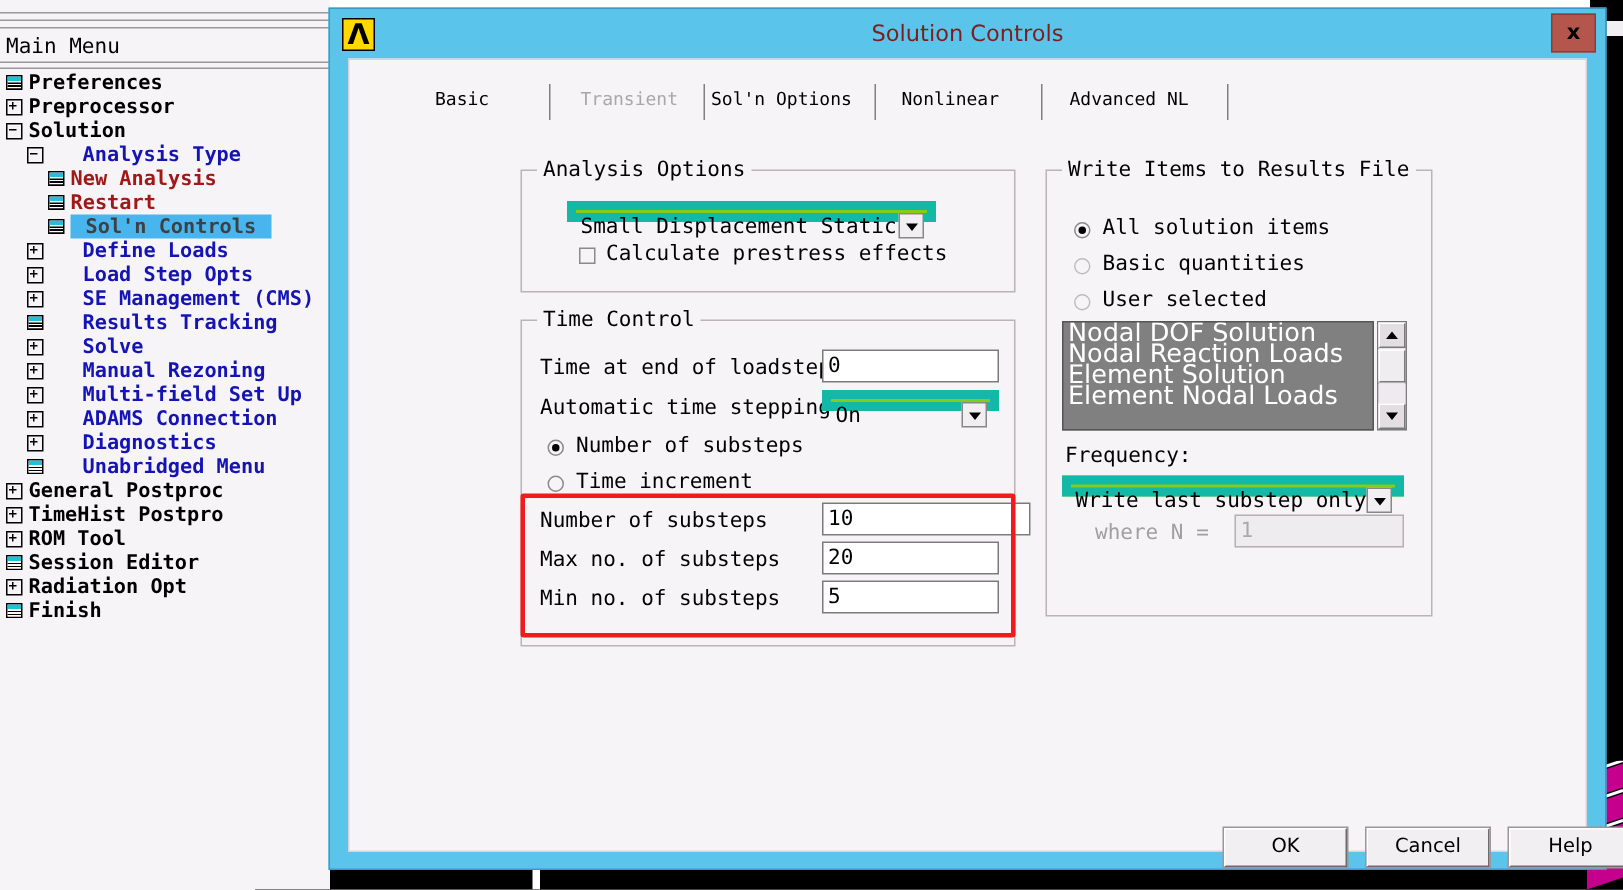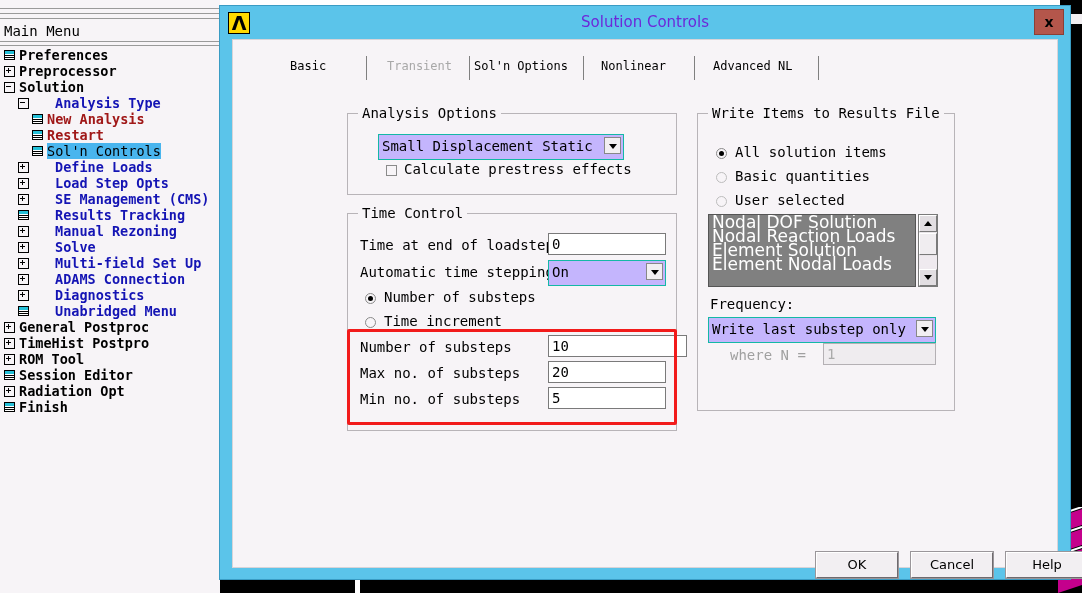--- a/index.html
+++ b/index.html
@@ -43,38 +43,38 @@
     display:inline-block;position:relative;margin-right:4px;flex:0 0 auto;
     box-sizing:border-box;overflow:hidden;
   }
   .leaficon:before{content:"";position:absolute;left:0;top:0;width:9px;height:3px;background:#25c0d8;}
   .leaficon:after{content:"";position:absolute;left:0;top:4px;width:9px;height:5px;
      background:repeating-linear-gradient(to bottom,#000 0 1px,#fff 1px 2px);}
   .lbl{display:inline-block;}
   .c-black{color:#000;font-weight:bold;}
   .c-blue{color:#1414b4;font-weight:bold;}
   .c-red{color:#a01818;font-weight:bold;}
-  .lbl.sel{background:#49b5ee;color:#000000;font-weight:normal;padding:0 0;}
+  .lbl.sel{background:#49b5ee;color:#404040;font-weight:bold;padding:0 10px;}
 
   
   #dialog{
     position:absolute;left:219px;top:5px;width:852px;height:575px;
     background:#5bc4ea;border:1px solid #3a9cc4;box-sizing:border-box;
   }
   #titlebar{position:absolute;left:0;top:0;width:850px;height:33px;}
   #ansys-icon{
     position:absolute;left:8px;top:6px;width:22px;height:22px;background:#ffd900;
     border:1px solid #000;box-sizing:border-box;
     font-family:"DejaVu Sans","Liberation Sans",sans-serif;
     color:#000;font-size:19px;font-weight:bold;line-height:20px;text-align:center;
   }
   #dlg-title{
     position:absolute;left:0;top:7px;width:850px;text-align:center;
     font-family:"DejaVu Sans","Liberation Sans",sans-serif;
-    font-size:15px;color:#6d28d9;
+    font-size:15px;color:#7f1d1d;
   }
   #close-btn{
     position:absolute;left:814px;top:3px;width:30px;height:26px;background:#b4564b;
     border:1px solid #8a3f36;box-sizing:border-box;color:#000;font-weight:bold;
     font-family:"DejaVu Sans","Liberation Sans",sans-serif;font-size:14px;
     text-align:center;line-height:24px;cursor:pointer;
   }
   #dlg-body{
     position:absolute;left:12px;top:33px;width:826px;height:529px;
     background:#f7f4f7;border:1px solid #d8d4d8;box-sizing:border-box;
@@ -101,22 +101,22 @@
   .lab.dim{color:#a0a0a0;}
 
   
   .field{
     position:absolute;background:#fff;border:1px solid #7a7a7a;box-sizing:border-box;
     font-family:"DejaVu Sans Mono","Liberation Mono",monospace;font-size:14px;color:#000;
     padding:0 3px;line-height:20px;height:22px;white-space:nowrap;overflow:hidden;
   }
   .field.dim{background:#efecef;color:#aaa;border-color:#b4b0b4;}
   .combo{
-    position:absolute;background:#c4b5fd;border:1px solid #14b8a6;box-sizing:border-box;
-    height:26px;cursor:pointer;
+    position:absolute;background:#84cc16;border:6px solid #14b8a6;box-sizing:border-box;
+    height:14px;cursor:pointer;
   }
   .combo .txt{
     position:absolute;left:3px;top:1px;font-size:14px;color:#000;line-height:20px;white-space:nowrap;
   }
   .combo .arrow{
     position:absolute;right:2px;top:2px;width:17px;height:17px;
     background:#f2eff2;border:1px solid #888;box-sizing:border-box;
   }
   .combo .arrow:after{
     content:"";position:absolute;left:4px;top:6px;border-left:4px solid transparent;
@@ -247,25 +247,25 @@
       <div class="node ind1">
         <span class="exp plus"></span>
         <span class="lbl c-blue">SE Management (CMS)</span>
       </div>
       <div class="node ind1">
         <span class="leaficon"></span>
         <span class="lbl c-blue">Results Tracking</span>
       </div>
       <div class="node ind1">
         <span class="exp plus"></span>
+        <span class="lbl c-blue">Solve</span>
+      </div>
+      <div class="node ind1">
+        <span class="exp plus"></span>
         <span class="lbl c-blue">Manual Rezoning</span>
-      </div>
-      <div class="node ind1">
-        <span class="exp plus"></span>
-        <span class="lbl c-blue">Solve</span>
       </div>
       <div class="node ind1">
         <span class="exp plus"></span>
         <span class="lbl c-blue">Multi-field Set Up</span>
       </div>
       <div class="node ind1">
         <span class="exp plus"></span>
         <span class="lbl c-blue">ADAMS Connection</span>
       </div>
       <div class="node ind1">

